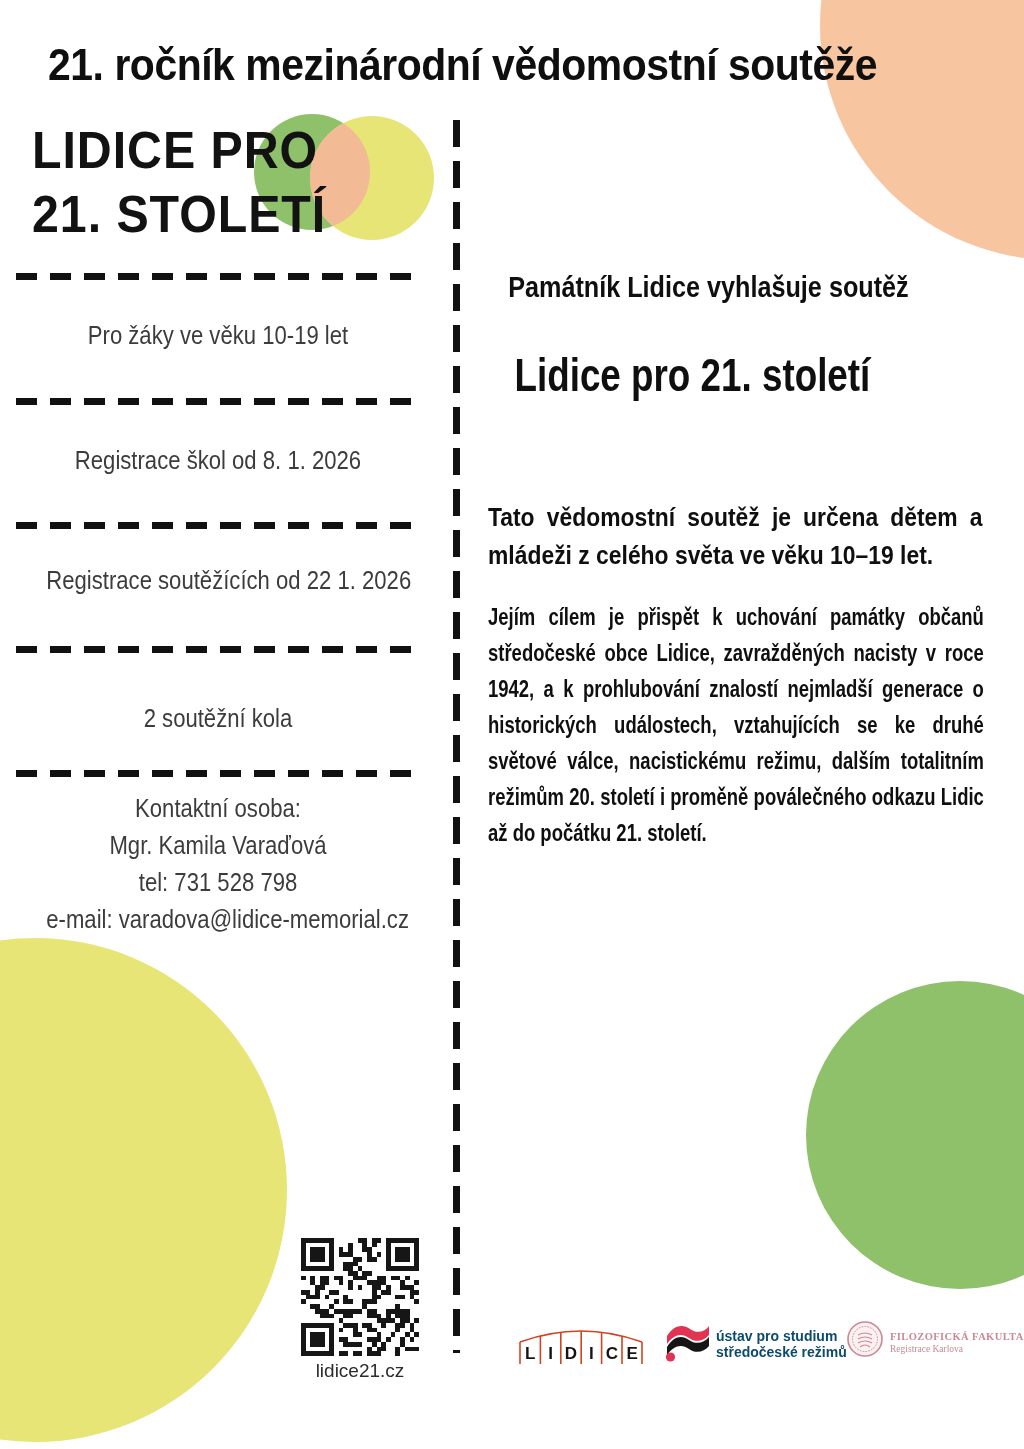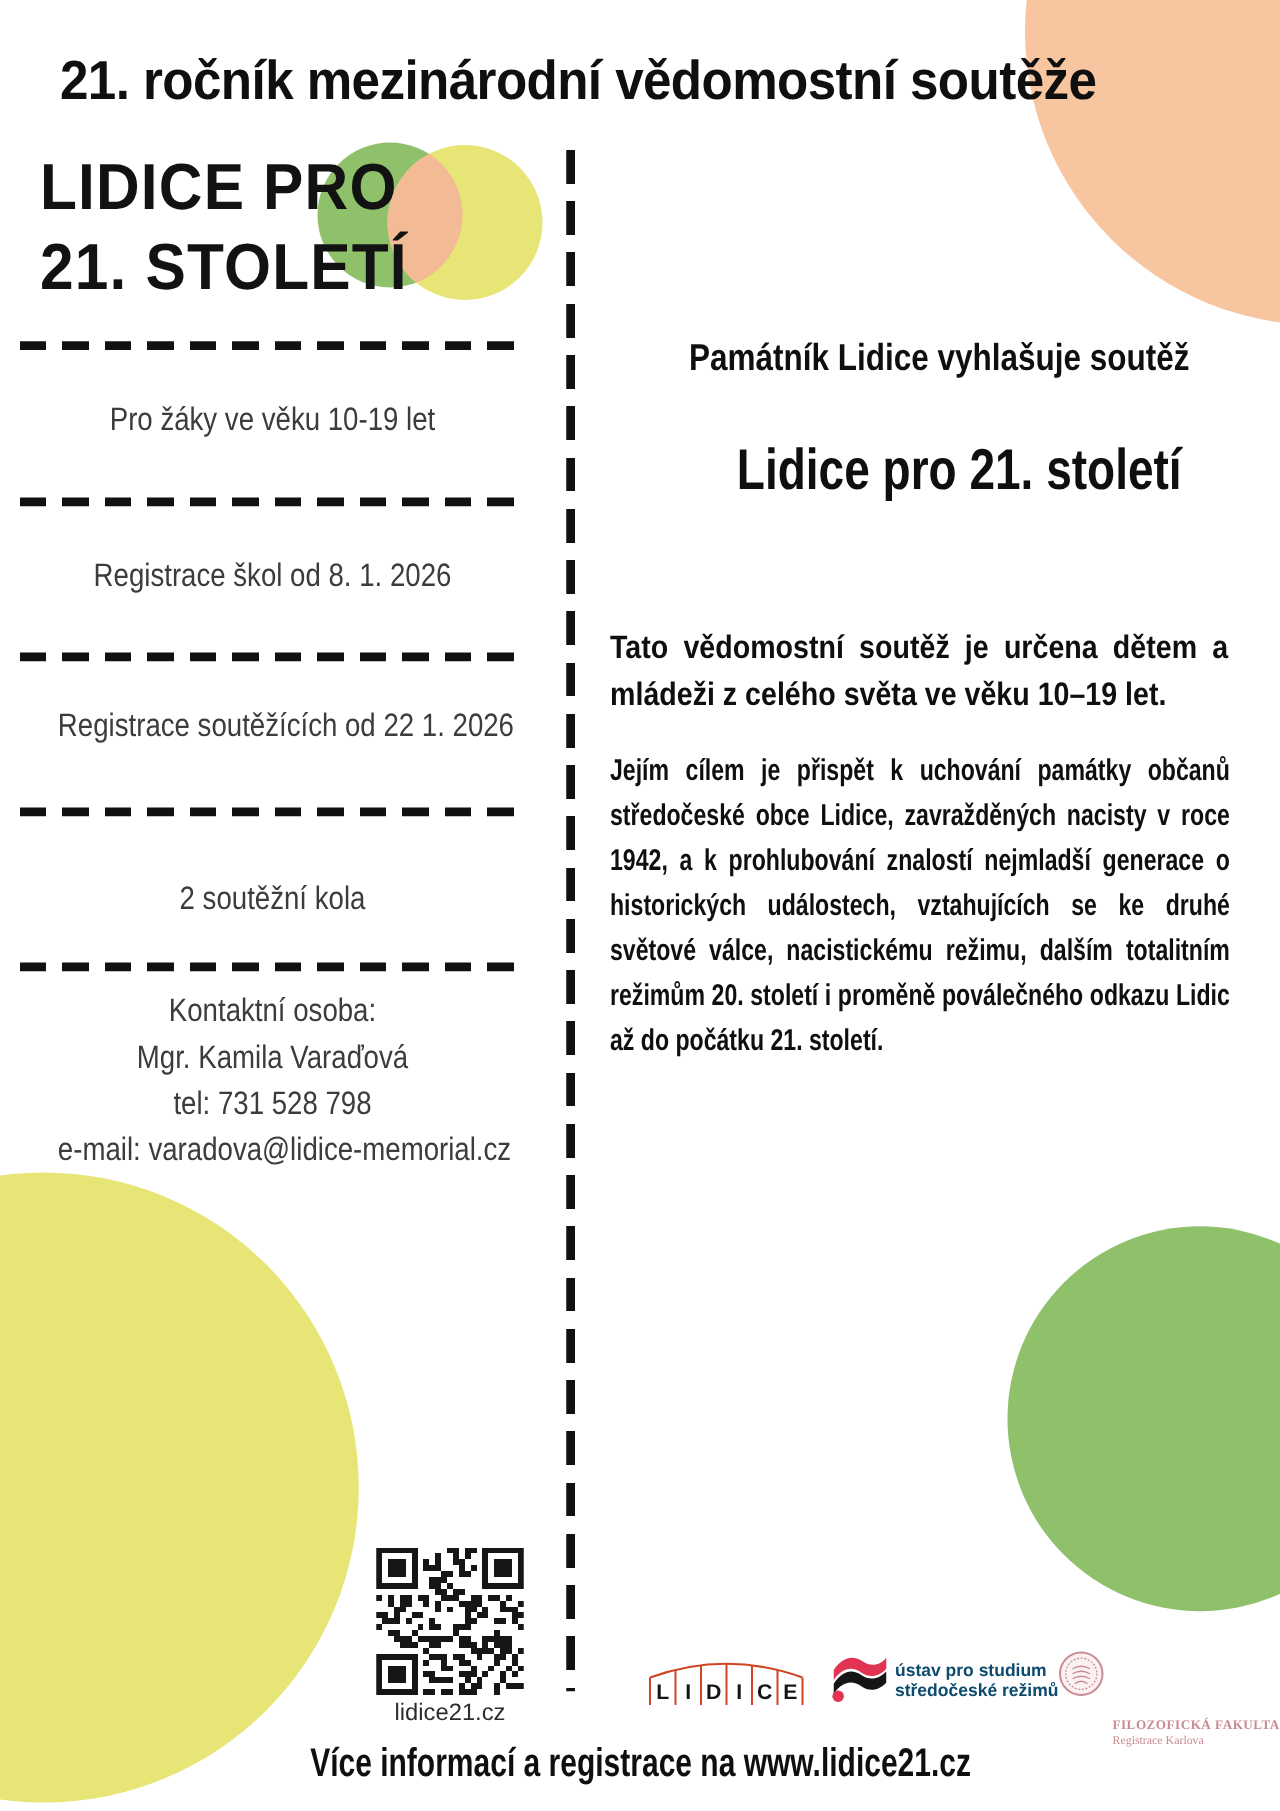--- a/index.html
+++ b/index.html
@@ -40,21 +40,21 @@
     position:absolute; left:16px; top:790px; width:404px; text-align:center;
     font-size:26px; line-height:37px; color:var(--text-gray,#3c3c3c);
     transform:scaleX(0.85); transform-origin:center top; white-space:nowrap;
   }
   
   .vdash{
     position:absolute; left:453px; top:120px; width:7px; height:1233px;
     background:repeating-linear-gradient(180deg,#111 0 27px,transparent 27px 41px);
   }
   
-  .rc-center{position:absolute; left:470px; width:520px; text-align:right;}
+  .rc-center{position:absolute; left:470px; width:520px; text-align:left;}
   .rc-announcement-wrap{top:270px;}
   .rc-announcement{
     display:inline-block; margin:0; white-space:nowrap;
     font-size:30px; font-weight:800; color:var(--text-black,#0f0f0f);
     transform:scaleX(0.84); transform-origin:center top;
   }
   .rc-title-wrap{top:348px;}
   .rc-title{
     display:inline-block; margin:0; white-space:nowrap;
     font-size:46px; font-weight:800; color:var(--text-black,#0f0f0f);
@@ -79,21 +79,21 @@
   
   .lidice-logo{position:absolute; left:516px; top:1314px;}
   .ustr-logo-mark{position:absolute; left:664px; top:1320px;}
   .ustr-text{
     position:absolute; left:716px; top:1328px; font-size:14px; font-weight:700;
     line-height:16px; color:#0c4a6e; white-space:nowrap;
   }
   .charles-seal{position:absolute; left:846px; top:1320px;}
   .charles-text{
     position:absolute; left:890px; top:1330px; white-space:nowrap;
-    color:var(--charles-pink,#c98a94); font-family:"Liberation Serif", serif;margin-top:44px;
+    color:var(--charles-pink,#c98a94); font-family:"Liberation Serif", serif;
   }
   .charles-text .l1{font-size:10.5px; font-weight:700; letter-spacing:0.4px; line-height:13px;}
   .charles-text .l2{font-size:9.5px; line-height:12px;}
   
   .footer-wrap{position:absolute; left:0; top:1392px; width:1024px; text-align:center;}
   .footer-text{
     display:inline-block; margin:0; white-space:nowrap;
     font-size:32px; font-weight:800; color:var(--text-black,#0f0f0f);
     transform:scaleX(0.75); transform-origin:center top;
   }
@@ -473,17 +473,14 @@
   <svg class="charles-seal" width="38" height="38" viewBox="0 0 38 38">
     <circle cx="19" cy="19" r="17" fill="#fbf1f2" stroke="var(--charles-pink,#c98a94)" stroke-width="1.6"></circle>
     <circle cx="19" cy="19" r="12.5" fill="none" stroke="var(--charles-pink,#c98a94)" stroke-width="1" stroke-dasharray="1.6 1.3"></circle>
     <path d="M12,15 Q19,11 26,15 M12,19 Q19,15 26,19 M12,23 Q19,19 26,23 M14,27 Q19,23 24,27" fill="none" stroke="var(--charles-pink,#c98a94)" stroke-width="1.1"></path>
   </svg>
   <div class="charles-text">
     <div class="l1">FILOZOFICKÁ FAKULTA</div>
     <div class="l2">Registrace Karlova</div>
   </div>
 
-  <div class="footer-wrap">
-    <p class="footer-text">Více informací a registrace na www.lidice21.cz</p>
-  </div>
 
 </div>
 
 </body></html>

